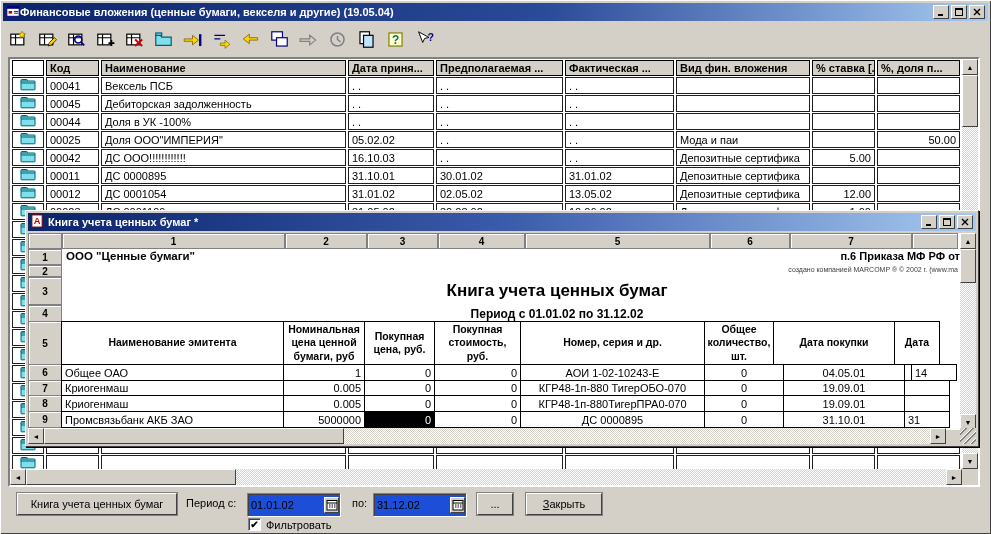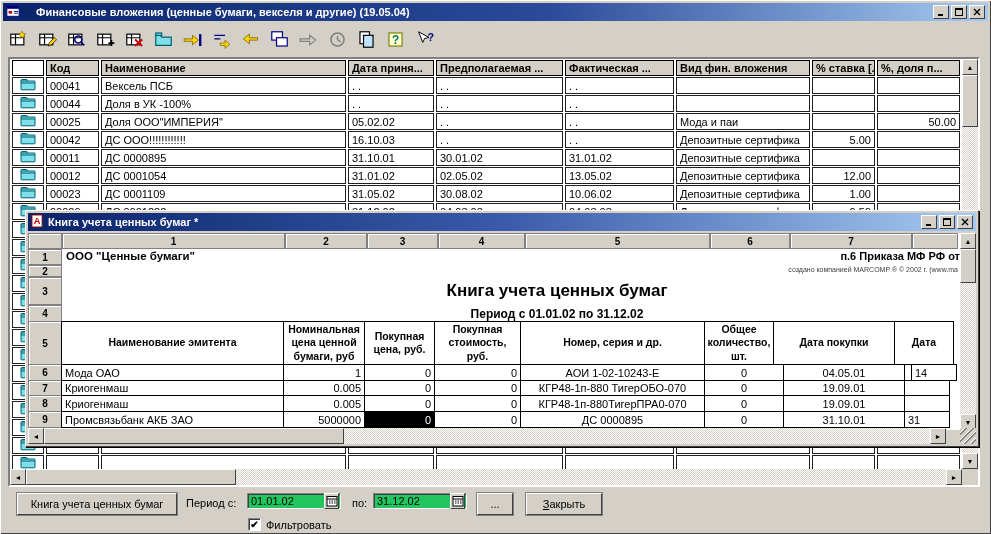--- a/index.html
+++ b/index.html
@@ -4,21 +4,21 @@
 <style>
 * { box-sizing: border-box; margin:0; padding:0; }
 html,body { width:991px; height:534px; overflow:hidden; }
 body { font-family:"Liberation Sans", sans-serif; font-size:11px; background:#d4d0c8; }
 .app { position:relative; width:991px; height:534px; background:#d4d0c8;
   box-shadow: inset 1px 1px 0 #ffffff, inset -1px -1px 0 #404040, inset 2px 2px 0 #d4d0c8; }
 
 
 .titlebar { position:absolute; left:3px; top:3px; width:985px; height:18px;
   background:linear-gradient(90deg,#0a246a 0%,#2a4a9a 55%,#a6caf0 100%);
-  color:#fff; display:flex; align-items:center; padding:8px 3px; gap:16px;
+  color:#fff; display:flex; align-items:center; padding:8px 3px; gap:0;
   font-weight:bold; font-size:11px; white-space:nowrap; }
 .winbtns { margin-left:auto; display:flex; gap:2px; }
 .winbtn { width:16px; height:14px; background:#d4d0c8; border:1px solid;
   border-color:#fff #404040 #404040 #fff; display:flex; align-items:center; justify-content:center; }
 .winbtn svg { display:block; }
 
 
 .toolbar { position:absolute; left:6px; top:24px; height:30px; display:flex; align-items:center; gap:5px; }
 .tb-btn { width:24px; height:24px; display:flex; align-items:center; justify-content:center; }
 
@@ -79,21 +79,21 @@
   background-image:repeating-linear-gradient(135deg, transparent 0 3px, #fff 3px 4px, #808080 4px 5px); }
 
 
 .footer { position:absolute; left:0; top:492px; width:991px; height:26px; }
 .btn { position:absolute; background:#d4d0c8; border:1px solid; border-color:#fff #404040 #404040 #fff;
   box-shadow:0 0 0 1px #808080; font-size:11px; font-family:"Liberation Sans",sans-serif;
   display:flex; align-items:center; justify-content:center; }
 .btn span { display:block; }
 .close-btn span::first-letter { text-decoration:underline; }
 .lbl { position:absolute; top:5px; font-size:11px; }
-.field { position:absolute; top:1px; height:16px; background:#22c55e; border:1px solid;
+.field { position:absolute; top:1px; height:24px; background:#1d4ed8; border:1px solid;
   border-color:#808080 #fff #fff #808080; box-shadow:inset 1px 1px 0 #404040; display:flex; align-items:center; }
 .fieldtext { flex:1; padding:0 3px; font-size:11px; }
 .calbtn { width:15px; height:16px; margin-right:1px; background:#d4d0c8; border:1px solid;
   border-color:#fff #404040 #404040 #fff; display:flex; align-items:center; justify-content:center; flex:none; }
 .filterrow { position:absolute; left:248px; top:518px; display:flex; align-items:center; gap:5px; }
 .checkbox { width:13px; height:13px; background:#fff; border:1px solid;
   border-color:#808080 #fff #fff #808080; box-shadow:inset 1px 1px 0 #404040;
   display:flex; align-items:center; justify-content:center; font-size:10px; font-weight:bold; }
 </style>
 </head>
@@ -254,20 +254,35 @@
         </thead>
       <tbody id="mt-body">
           <tr>
             <td class="iconcell"><svg width="16" height="13" viewBox="0 0 16 13">
                 <rect x="1" y="1.5" width="6.5" height="3" rx="1" fill="#7fe0ec" stroke="#006070"></rect>
                 <rect x="1" y="3" width="14" height="8.8" rx="0.5" fill="#7fe0ec" stroke="#006070"></rect>
                 <path d="M1 5h14" stroke="#006070"></path>
               </svg></td>
             <td>00041</td>
             <td>Вексель ПСБ</td>
+            <td>. .</td>
+            <td>. .</td>
+            <td>. .</td>
+            <td></td>
+            <td class="num"></td>
+            <td class="num"></td>
+          </tr>
+          <tr>
+            <td class="iconcell"><svg width="16" height="13" viewBox="0 0 16 13">
+                <rect x="1" y="1.5" width="6.5" height="3" rx="1" fill="#7fe0ec" stroke="#006070"></rect>
+                <rect x="1" y="3" width="14" height="8.8" rx="0.5" fill="#7fe0ec" stroke="#006070"></rect>
+                <path d="M1 5h14" stroke="#006070"></path>
+              </svg></td>
+            <td>00045</td>
+            <td>Дебиторская задолженность</td>
             <td>. .</td>
             <td>. .</td>
             <td>. .</td>
             <td></td>
             <td class="num"></td>
             <td class="num"></td>
           </tr>
           <tr>
             <td class="iconcell"><svg width="16" height="13" viewBox="0 0 16 13">
                 <rect x="1" y="1.5" width="6.5" height="3" rx="1" fill="#7fe0ec" stroke="#006070"></rect>
@@ -661,25 +676,25 @@
         </div>
         <div class="srow brow" style="height: 44px;">
           <div class="rnum">5</div>
           <div class="bcell hcell" style="width: 223px;">Наименование эмитента</div>
           <div class="bcell hcell" style="width: 82px;">Номинальная цена ценной бумаги, руб</div>
           <div class="bcell hcell" style="width: 71px;">Покупная цена, руб.</div>
           <div class="bcell hcell" style="width: 87px;">Покупная стоимость, руб.</div>
           <div class="bcell hcell" style="width: 185px;">Номер, серия и др.</div>
           <div class="bcell hcell" style="width: 70px;">Общее количество, шт.</div>
           <div class="bcell hcell" style="width: 122px;">Дата покупки</div>
-          <div class="bcell hcell" style="width: 60px;">Дата</div>
+          <div class="bcell hcell" style="width: 46px;">Дата</div>
         </div>
         <div class="srow brow" style="height: 17px;">
           <div class="rnum">6</div>
-          <div class="bcell alL" style="width: 223px;">Мода ОАО</div>
+          <div class="bcell alL" style="width: 223px;">Общее ОАО</div>
           <div class="bcell alR" style="width: 82px;">1</div>
           <div class="bcell alR" style="width: 71px;">0</div>
           <div class="bcell alR" style="width: 87px;">0</div>
           <div class="bcell alC" style="width: 185px;">АОИ 1-02-10243-Е</div>
           <div class="bcell alC" style="width: 80px;">0</div>
           <div class="bcell alC" style="width: 122px;">04.05.01</div>
           <div class="bcell alL" style="width: 46px; margin-left: 6px;">14</div>
         </div>
         <div class="srow brow" style="height: 16px;">
           <div class="rnum">7</div>

